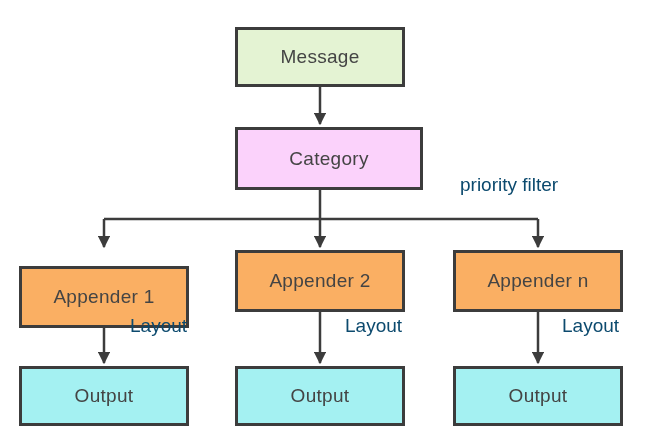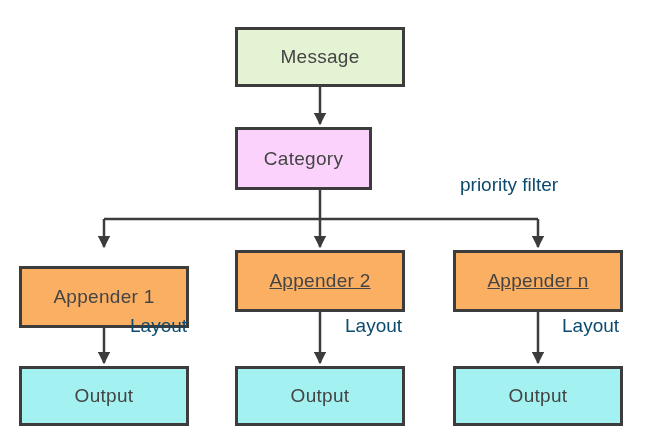--- a/index.html
+++ b/index.html
@@ -28,23 +28,23 @@
     border: 3px solid #3c3c3c;
     display: flex;
     align-items: center;
     justify-content: center;
     font-size: 19px;
     color: #444444;
     letter-spacing: 0.3px;
   }
   
   #node-message   { left: 235px; top: 27px;  width: 170px; height: 60px; }
-  #node-category  { left: 235px; top: 127px; width: 137px; height: 63px; }
+  #node-category  { left: 235px; top: 127px; width: 188px; height: 63px; }
   #node-appender1 { left: 19px;  top: 250px; width: 170px; height: 62px; margin-top: 16px; }
-  #node-appender2 { left: 235px; top: 250px; width: 170px; height: 62px; text-decoration: underline; }
+  #node-appender2 { left: 235px; top: 250px; width: 170px; height: 62px; }
   #node-appendern { left: 453px; top: 250px; width: 170px; height: 62px; }
   #node-output1   { left: 19px;  top: 366px; width: 170px; height: 60px; }
   #node-output2   { left: 235px; top: 366px; width: 170px; height: 60px; }
   #node-output3   { left: 453px; top: 366px; width: 170px; height: 60px; }
   
   .edge-label {
     position: absolute;
     font-size: 19px;
     color: #0c4a6e;
     white-space: nowrap;
@@ -84,21 +84,21 @@
   </svg>
 
   <div id="node-message" class="node" style="background-color: rgb(228, 243, 211);">Message</div>
 
   <div id="node-category" class="node" style="background-color: rgb(251, 210, 251);">Category</div>
 
   <div id="node-appender1" class="node" style="background-color: rgb(250, 175, 99);">Appender 1</div>
 
   <div id="node-appender2" class="node" style="background-color: rgb(250, 175, 99);">Appender 2</div>
 
-  <div id="node-appendern" class="node" style="background-color: rgb(250, 175, 99); text-decoration: underline;">Appender n</div>
+  <div id="node-appendern" class="node" style="background-color: rgb(250, 175, 99);">Appender n</div>
 
   <div id="node-output1" class="node" style="background-color: rgb(164, 241, 242);">Output</div>
 
   <div id="node-output2" class="node" style="background-color: rgb(164, 241, 242);">Output</div>
 
   <div id="node-output3" class="node" style="background-color: rgb(164, 241, 242);">Output</div>
 
   <div id="label-priority-filter" class="edge-label">priority filter</div>
 
   <div id="label-layout-1" class="edge-label">Layout</div>

